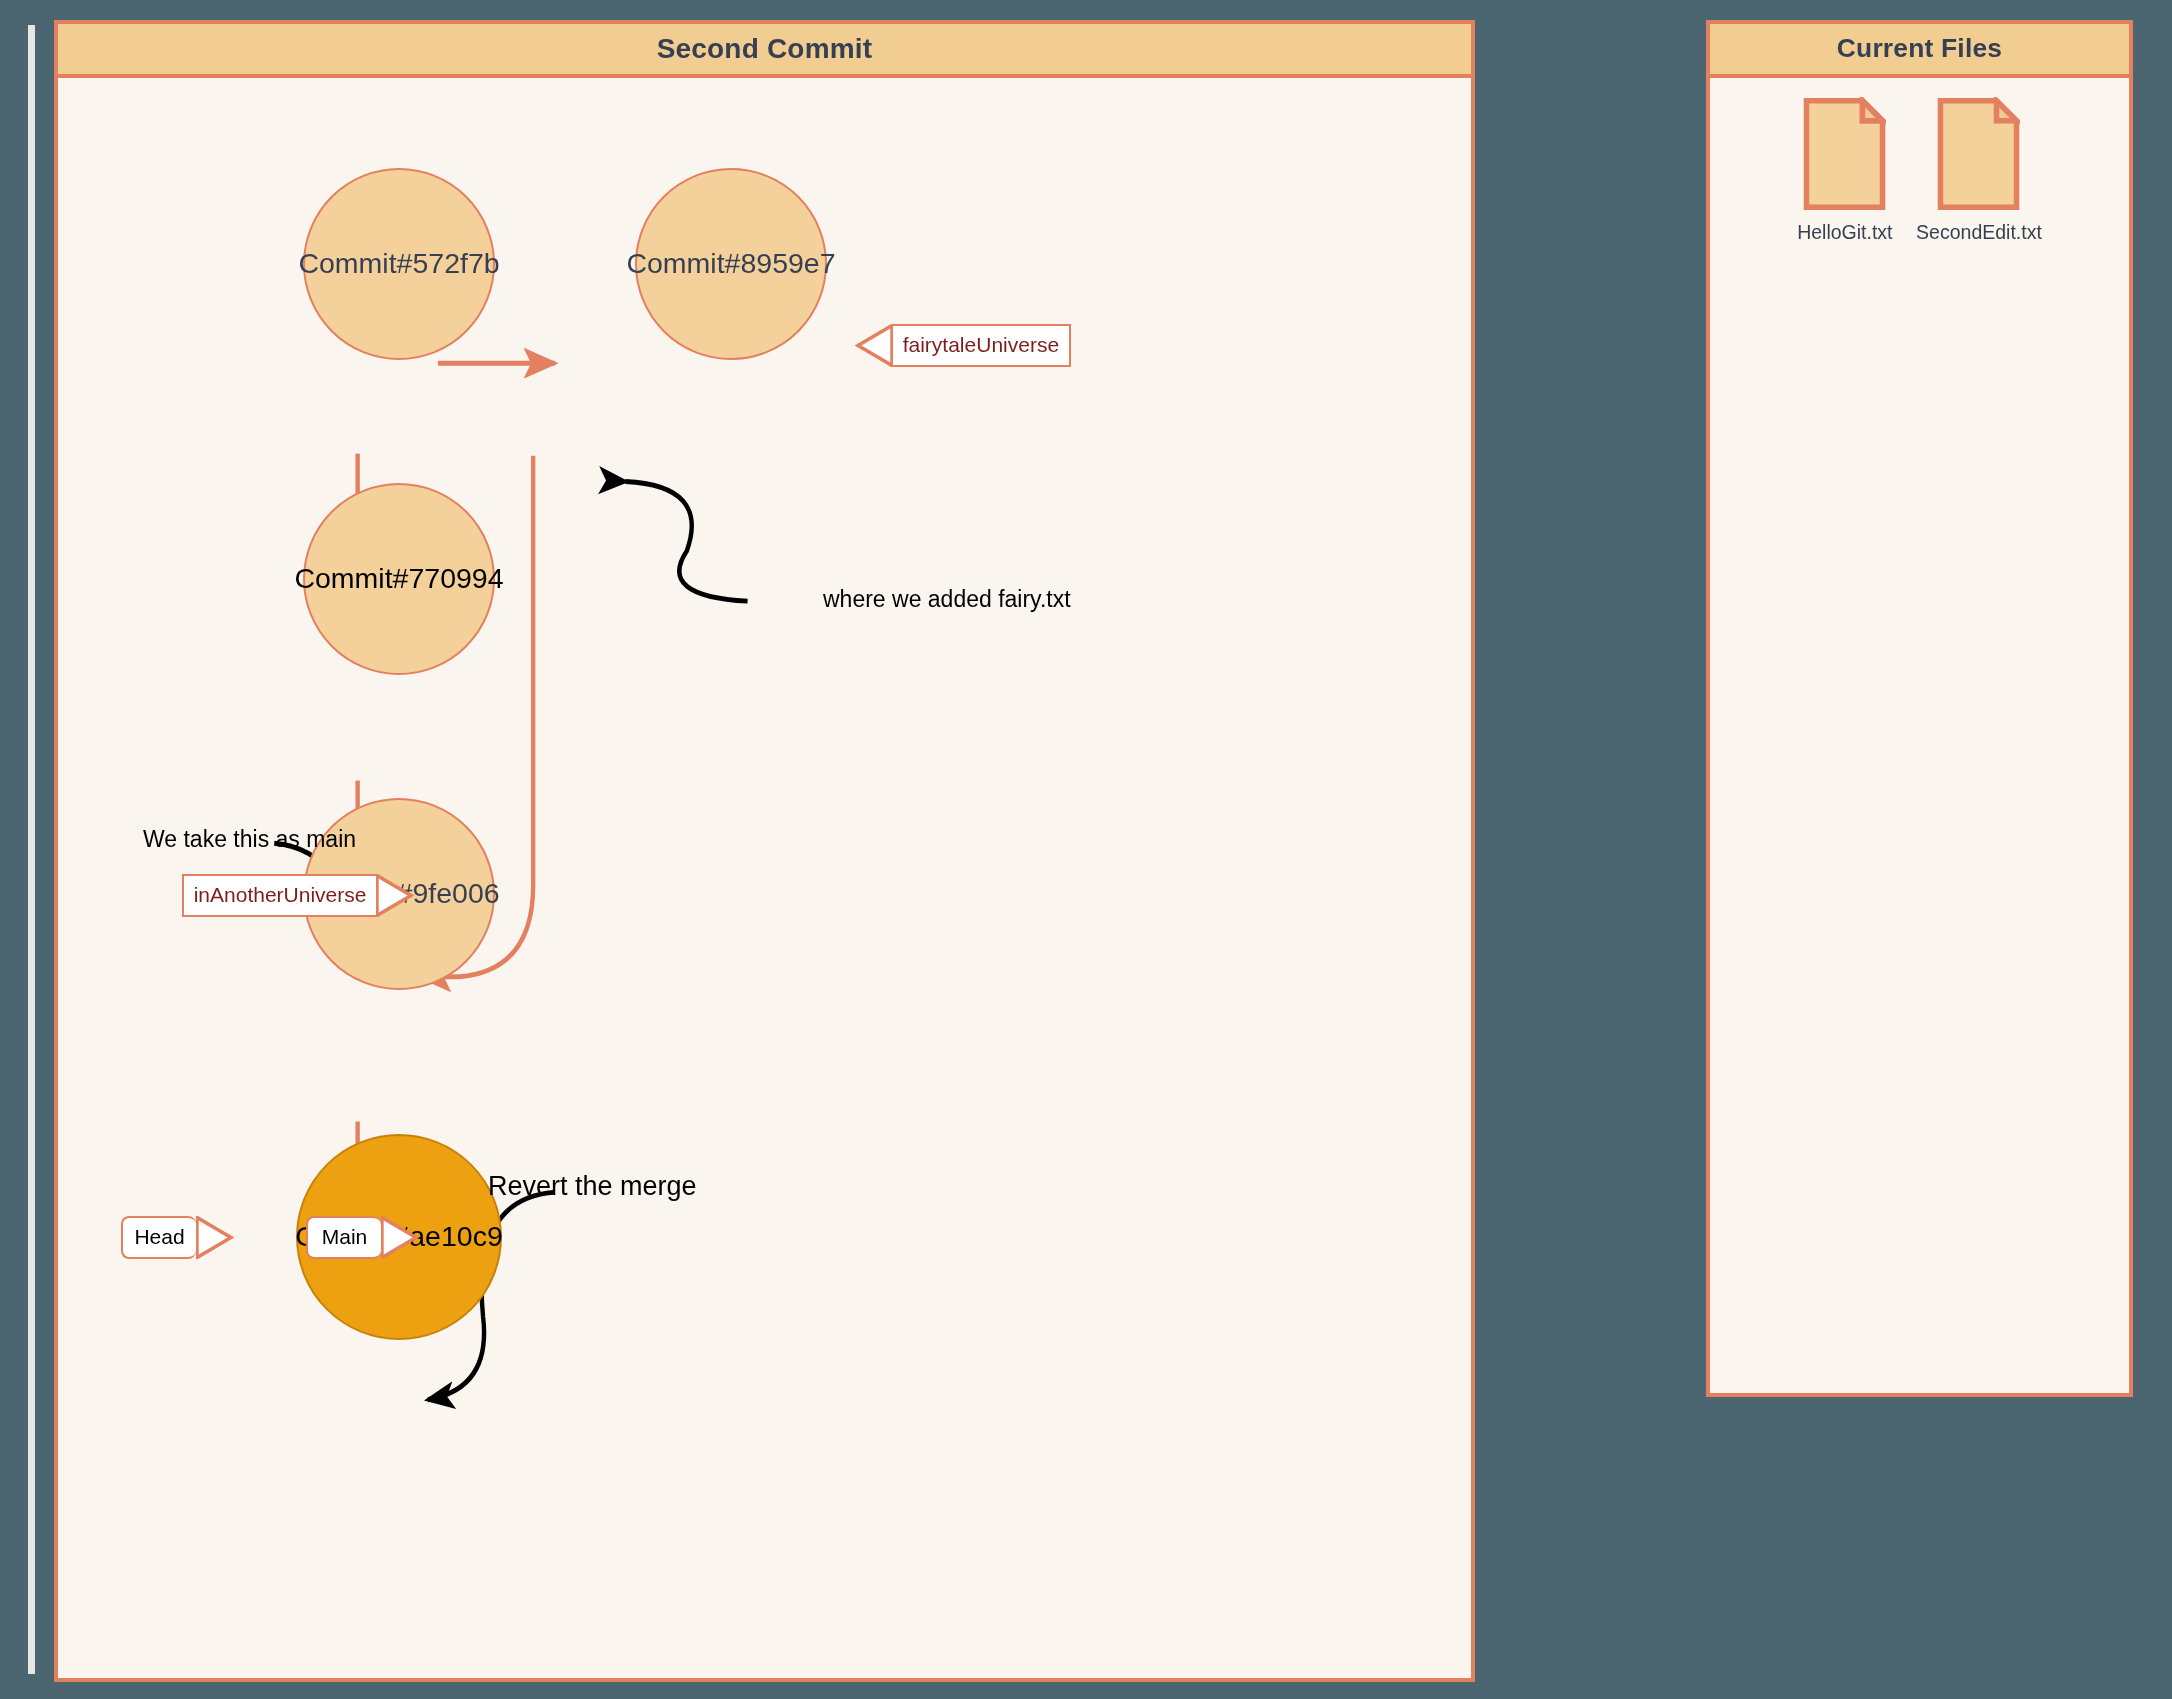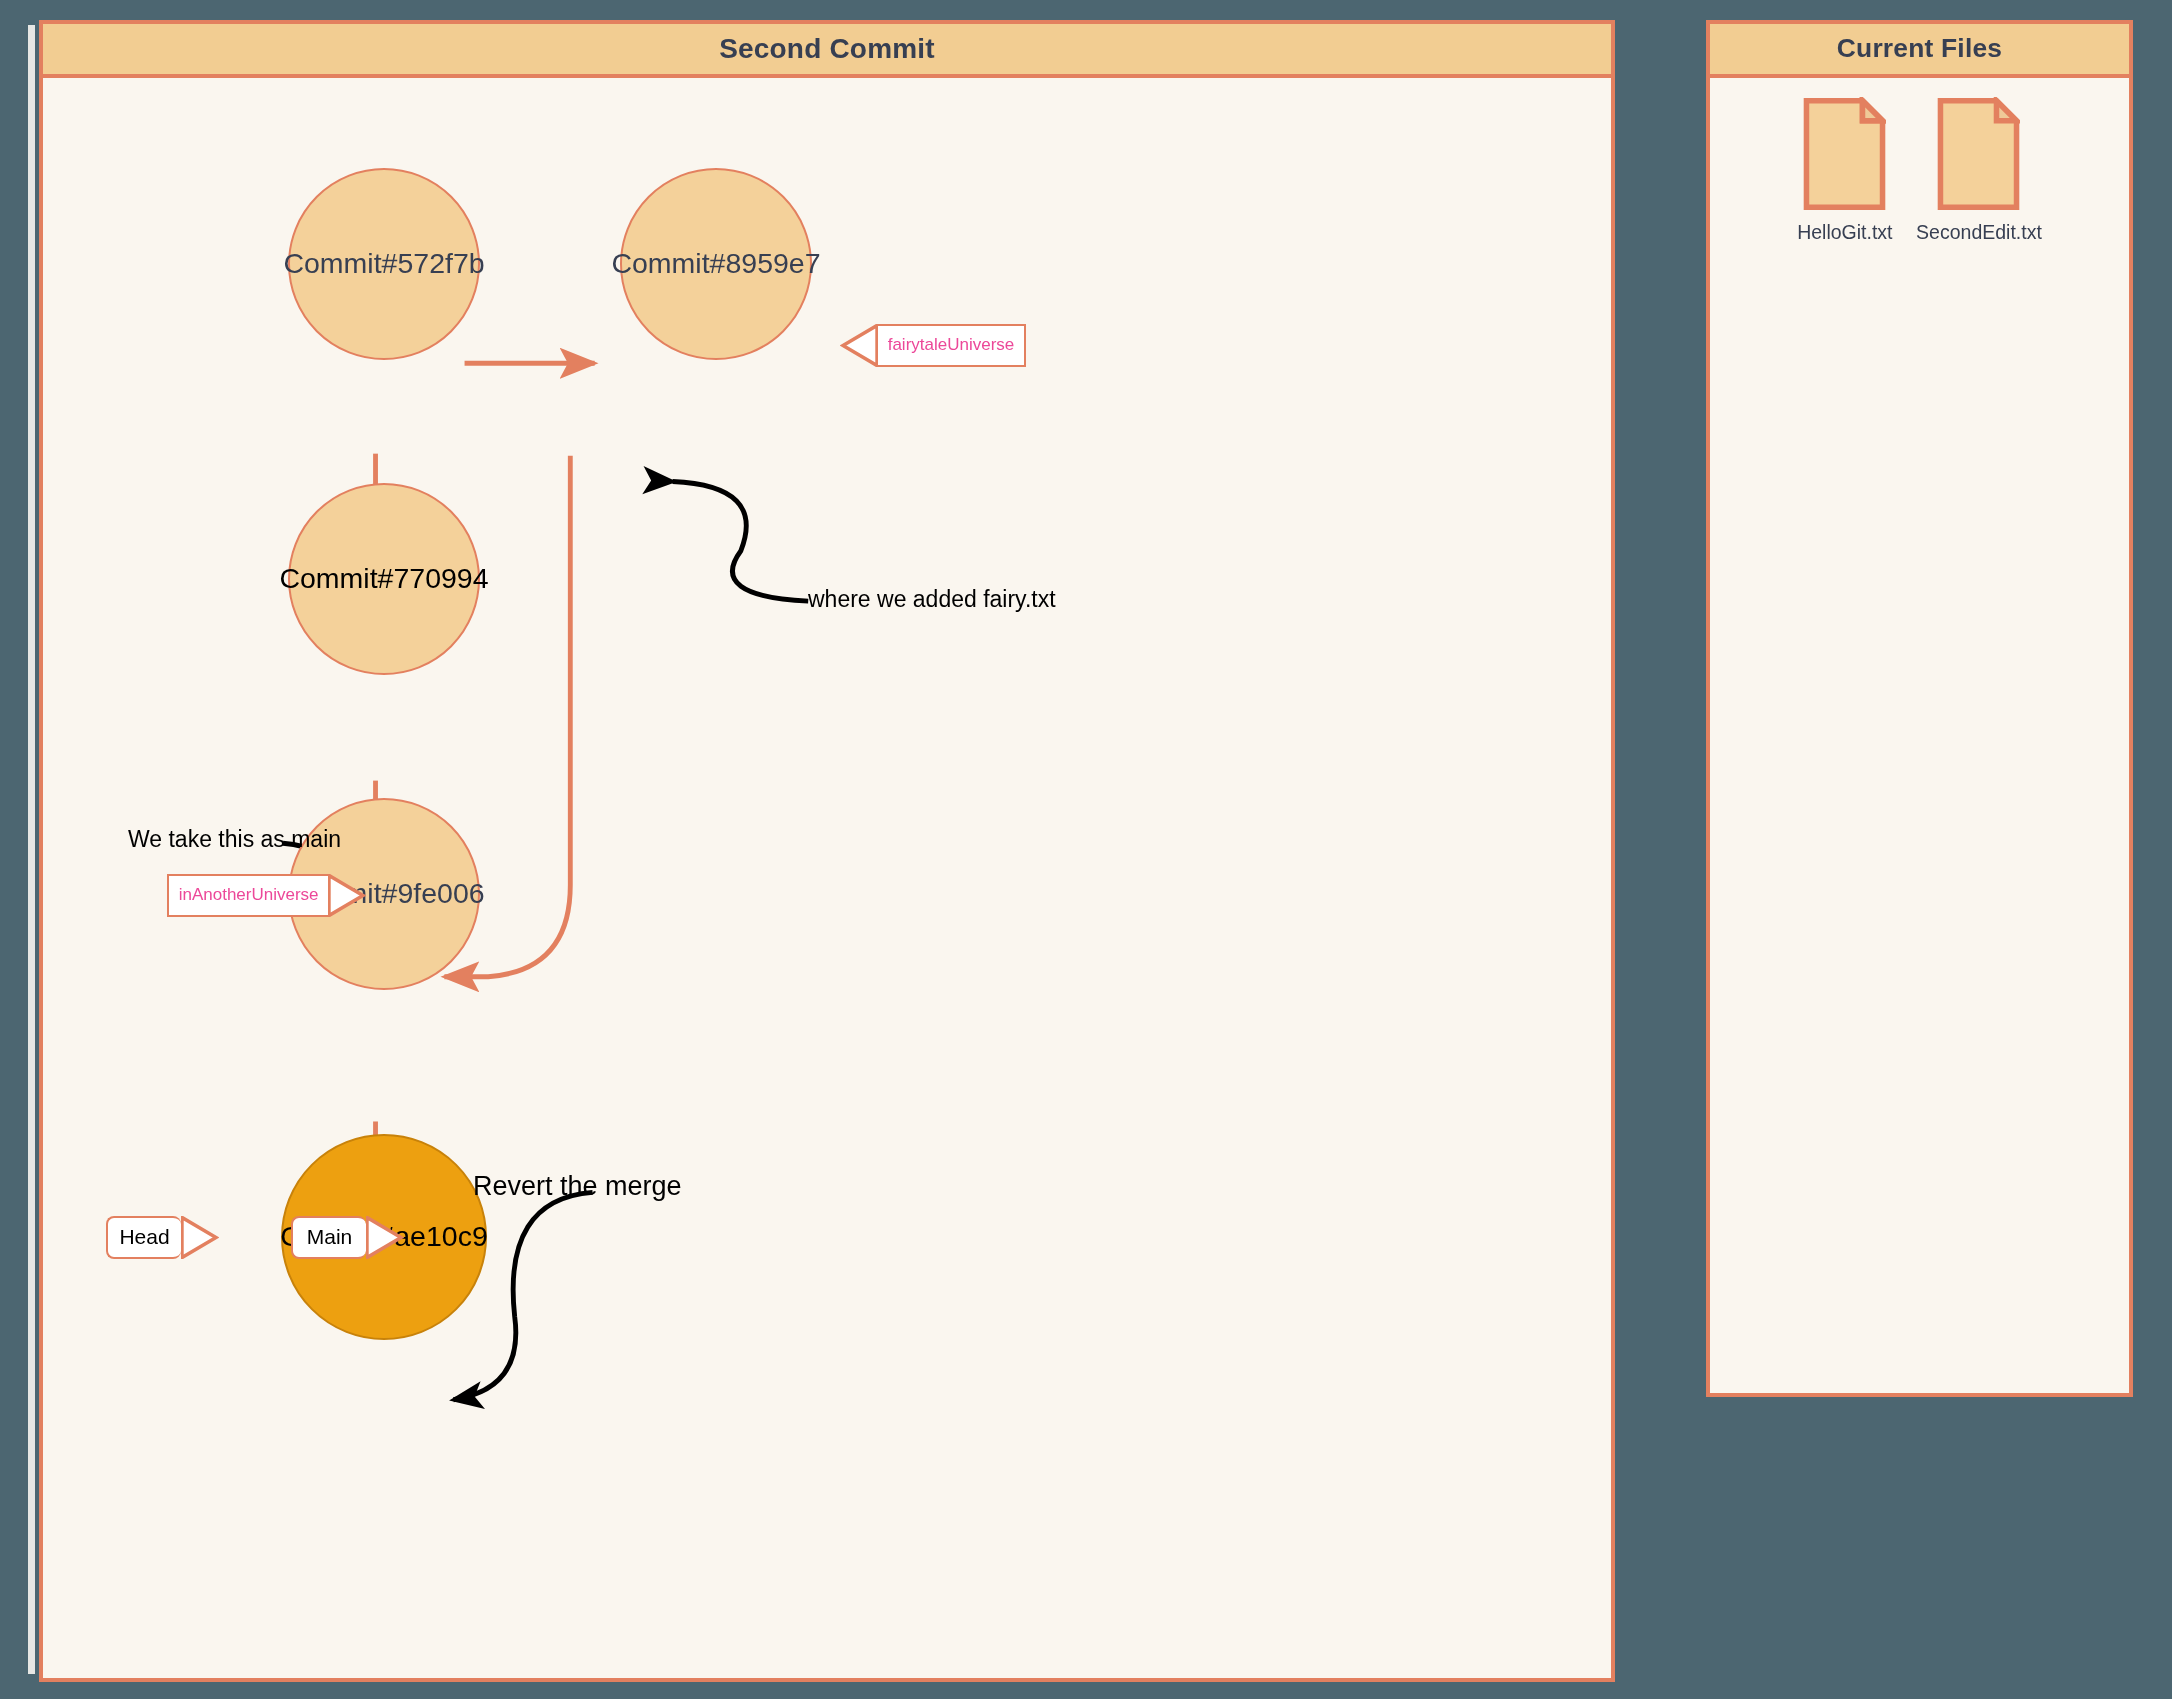--- a/index.html
+++ b/index.html
@@ -19,21 +19,21 @@
   }
 
   
   .panel {
     position: absolute;
     background: #faf6ef;
     border: 4.2px solid #e3805f;
     display: flex;
     flex-direction: column;
   }
-  .panel.left  { left: 39px;  top: 19.5px; width: 1576px; height: 1662px; }
+  .panel.left  { left: 54px;  top: 19.5px; width: 1421px; height: 1662px; }
   .panel.right { left: 1706px; top: 19.5px; width: 427px;  height: 1377px; }
   .panel-edge {
     position: absolute;
     left: 28px; top: 25px;
     width: 7px; height: 1649px;
     background: #e7e7e4;
   }
   .panel-header {
     flex: 0 0 auto;
     height: 54px;
@@ -81,22 +81,22 @@
     height: 43px;
   }
   .tag .tag-box {
     background: #ffffff;
     border: 2.8px solid #e3805f;
     border-right: none;
     display: flex;
     align-items: center;
     justify-content: center;
     padding: 0 9.7px;
-    color: #ec4899;
-    font-size: 17px;
+    color: #7f1d1d;
+    font-size: 21px;
     white-space: nowrap;
   }
   .tag.dark .tag-box { color: #000; font-size: 21px; border-radius: 8px; }
   .tag .head-tri {
     width: 38px;
     position: relative;
   }
   
   .tag.right .head-tri svg, .tag.left .head-tri svg { display:block; }
 

